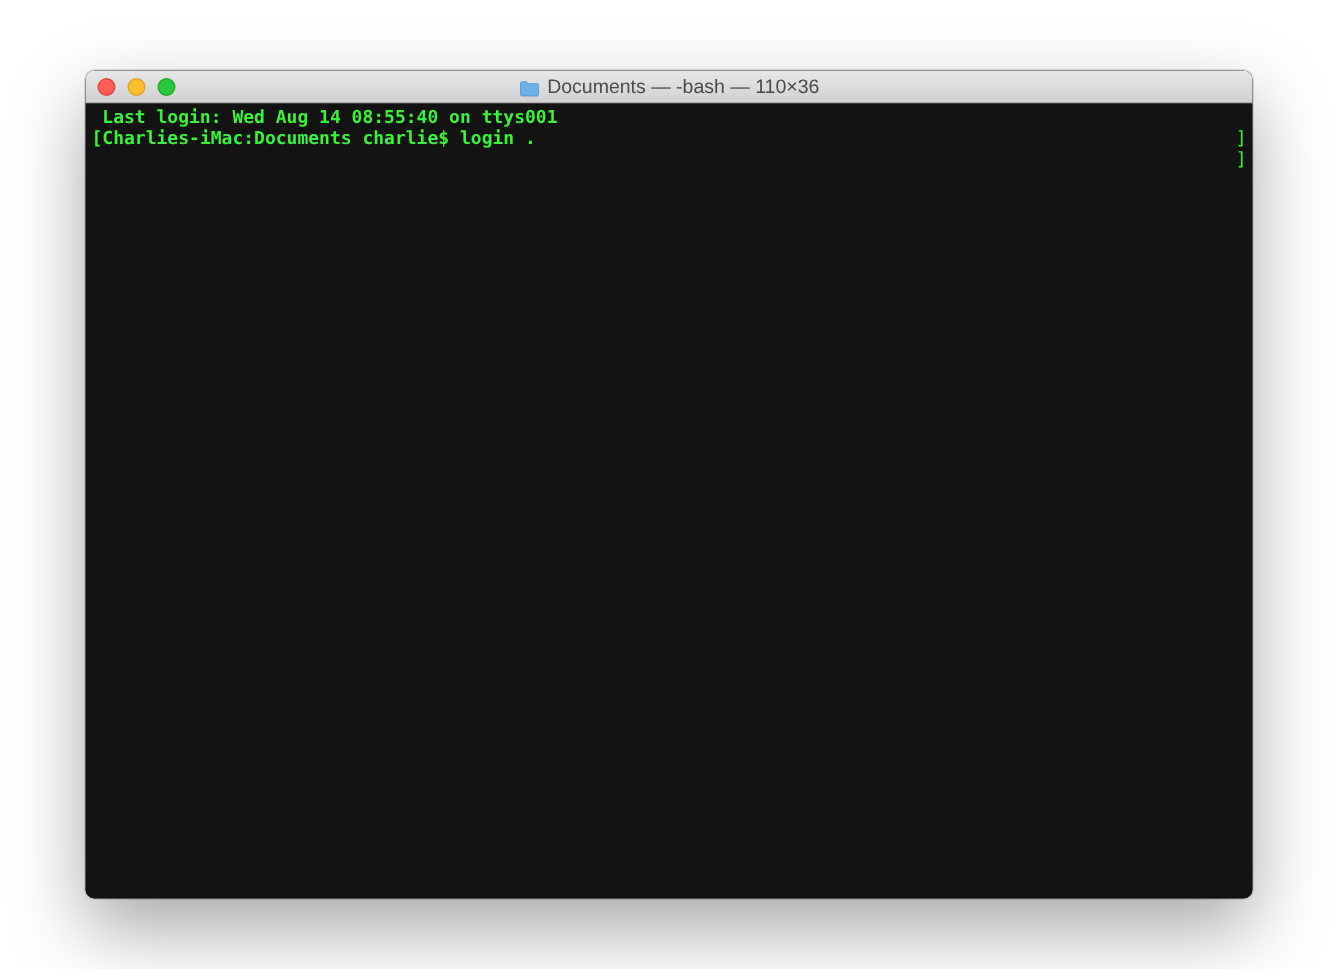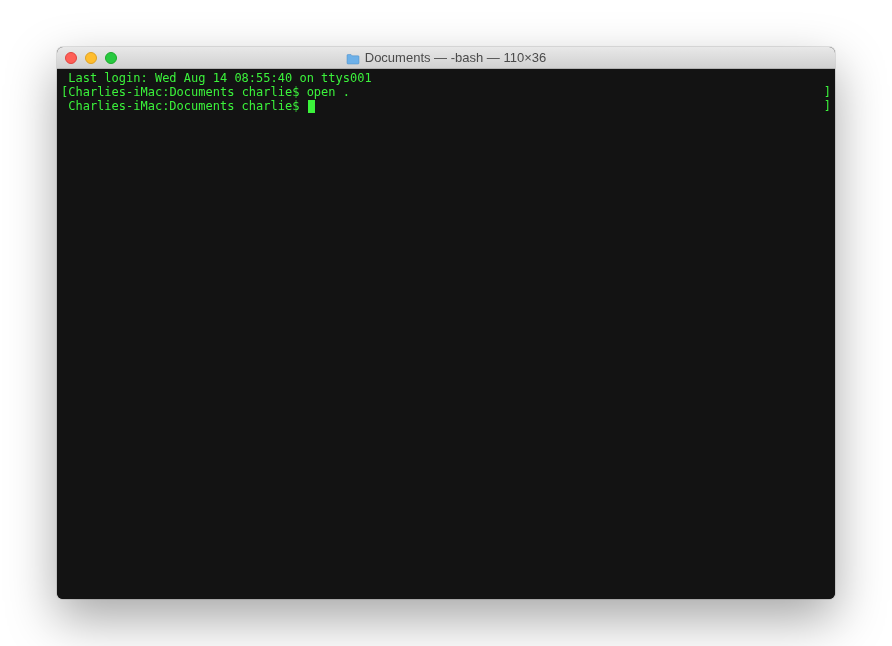--- a/index.html
+++ b/index.html
@@ -84,20 +84,21 @@
       position: relative;
     }
     
     .terminal-line {
       white-space: pre;
       display: flex;
     }
     
     .line-left {
       flex: 0 0 auto;
+      font-weight: bold;
     }
     
     .line-right-bracket {
       position: absolute;
       right: 4px;
       color: #3bf23b;
     }
     
     .cursor {
       display: inline-block;
@@ -134,24 +135,20 @@
     <div class="terminal-line">
       <span class="line-left"><span></span><span> Last login: Wed Aug 14 08:55:40 on ttys001</span></span>
       <span class="line-right-bracket" style="top:2px"></span>
     </div>
 
     <div class="terminal-line">
       <span class="line-right-bracket" style="top:16px">]</span>
     </div>
 
     <div class="terminal-line">
-      <span class="line-left"><span>[</span><span>Charlies-iMac:Documents charlie$ open .</span></span>
+      <span class="line-left"><span>[</span><span>Charlies-iMac:Documents charlie$ login .</span></span>
       <span class="line-right-bracket" style="top:30px">]</span>
     </div>
 
-    <div class="terminal-line">
-      <span class="line-left"><span></span><span> Charlies-iMac:Documents charlie$ </span><span class="cursor"></span></span>
-      <span class="line-right-bracket" style="top:44px"></span>
-    </div>
 
   </div>
 
 </div>
 
 </body></html>

